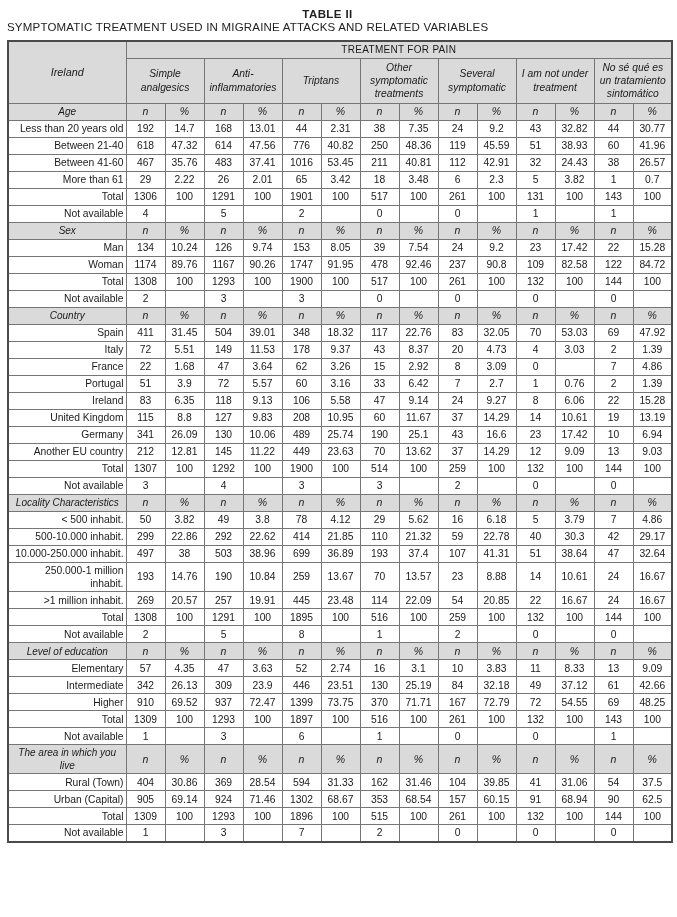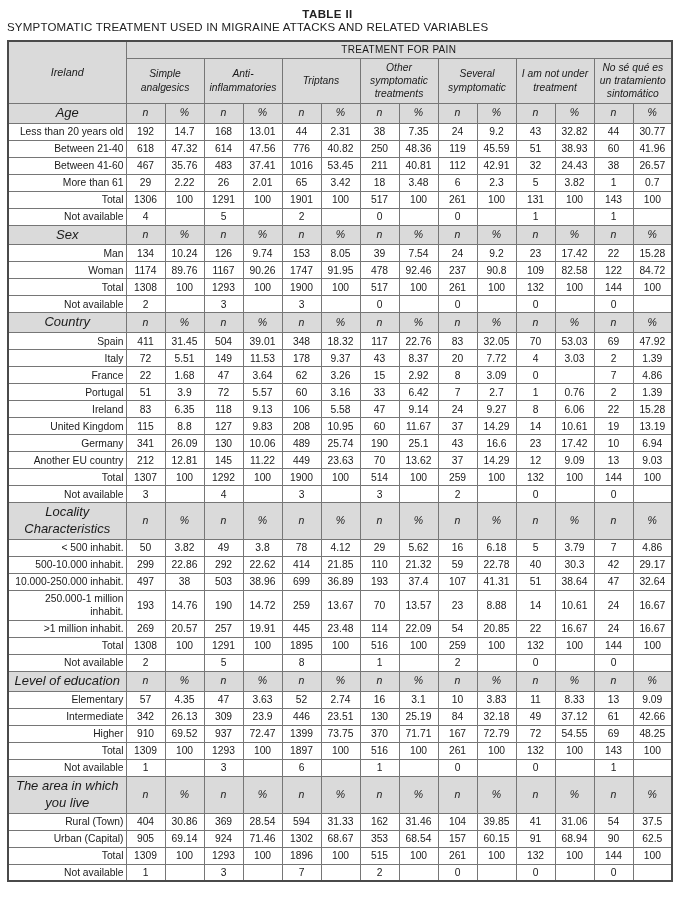--- a/index.html
+++ b/index.html
@@ -45,21 +45,21 @@
   }
   thead th { background: #dadada; }
   th.variable-hdr { font-style: italic; font-size: 10.8px; }
   th.tfp-hdr { font-style: normal; font-size: 10px; letter-spacing: 0.3px; height: 17px; }
   th.group-hdr { font-style: italic; font-size: 10.3px; padding: 2px 2px; height: 44px; }
   tbody td { height: 17px; }
   tr.section-row td {
     background: #dadada;
     font-style: italic;
   }
-  td.section-label { text-align: center; font-size: 13px; }
+  td.section-label { text-align: center; font-size: 10px; }
   td.row-label { text-align: right; padding-left: 4px; font-style: normal; }
   td.sub { font-size: 10.5px; }
   td.n-sub { font-style: italic; }
   td.pct-sub { font-style: normal; }
 </style>
 </head>
 <body>
 
 <div class="page">
   <div class="title">TABLE II</div>
@@ -341,21 +341,21 @@
           <td class="row-label">Italy</td>
           <td>72</td>
           <td>5.51</td>
           <td>149</td>
           <td>11.53</td>
           <td>178</td>
           <td>9.37</td>
           <td>43</td>
           <td>8.37</td>
           <td>20</td>
-          <td>7.72</td>
+          <td>4.73</td>
           <td>4</td>
           <td>3.03</td>
           <td>2</td>
           <td>1.39</td>
         </tr>
         <tr>
           <td class="row-label">France</td>
           <td>22</td>
           <td>1.68</td>
           <td>47</td>
@@ -556,21 +556,21 @@
           <td>51</td>
           <td>38.64</td>
           <td>47</td>
           <td>32.64</td>
         </tr>
         <tr>
           <td class="row-label">250.000-1 million inhabit.</td>
           <td>193</td>
           <td>14.76</td>
           <td>190</td>
-          <td>14.72</td>
+          <td>10.84</td>
           <td>259</td>
           <td>13.67</td>
           <td>70</td>
           <td>13.57</td>
           <td>23</td>
           <td>8.88</td>
           <td>14</td>
           <td>10.61</td>
           <td>24</td>
           <td>16.67</td>

